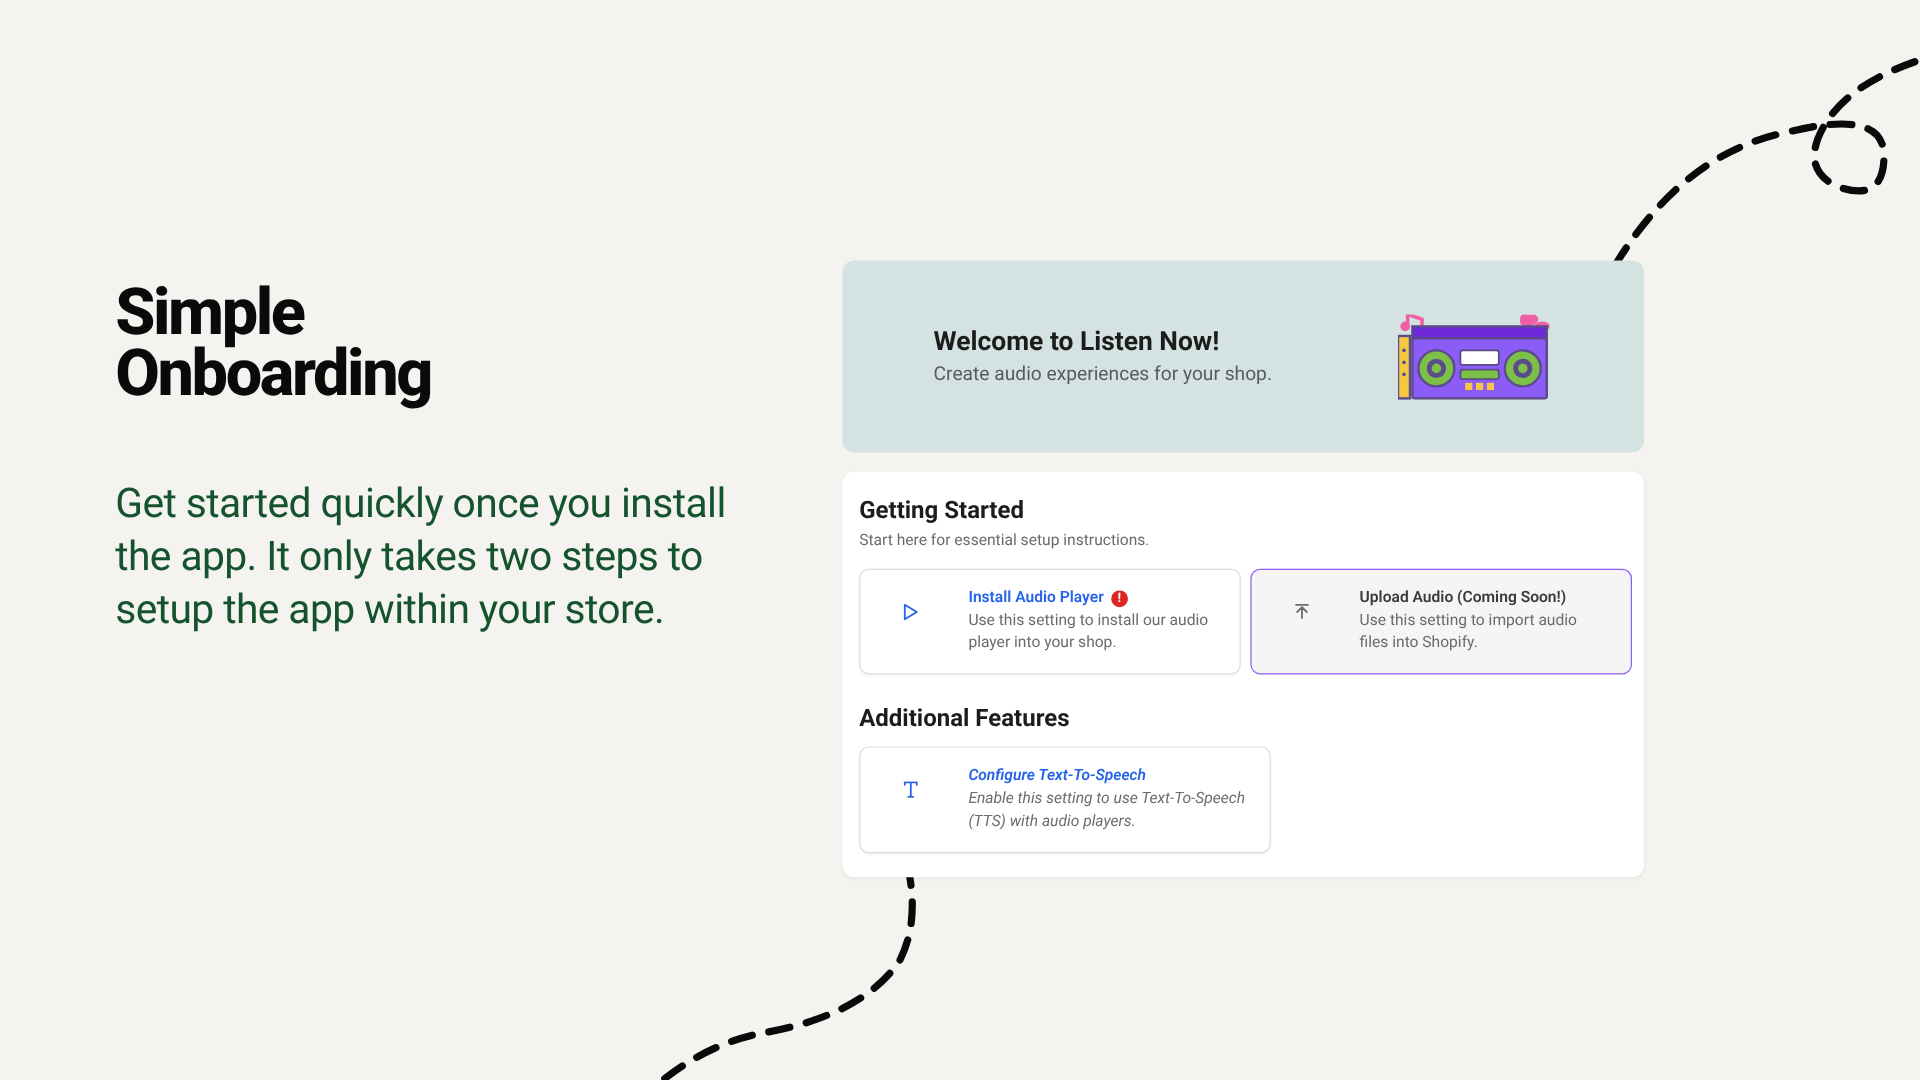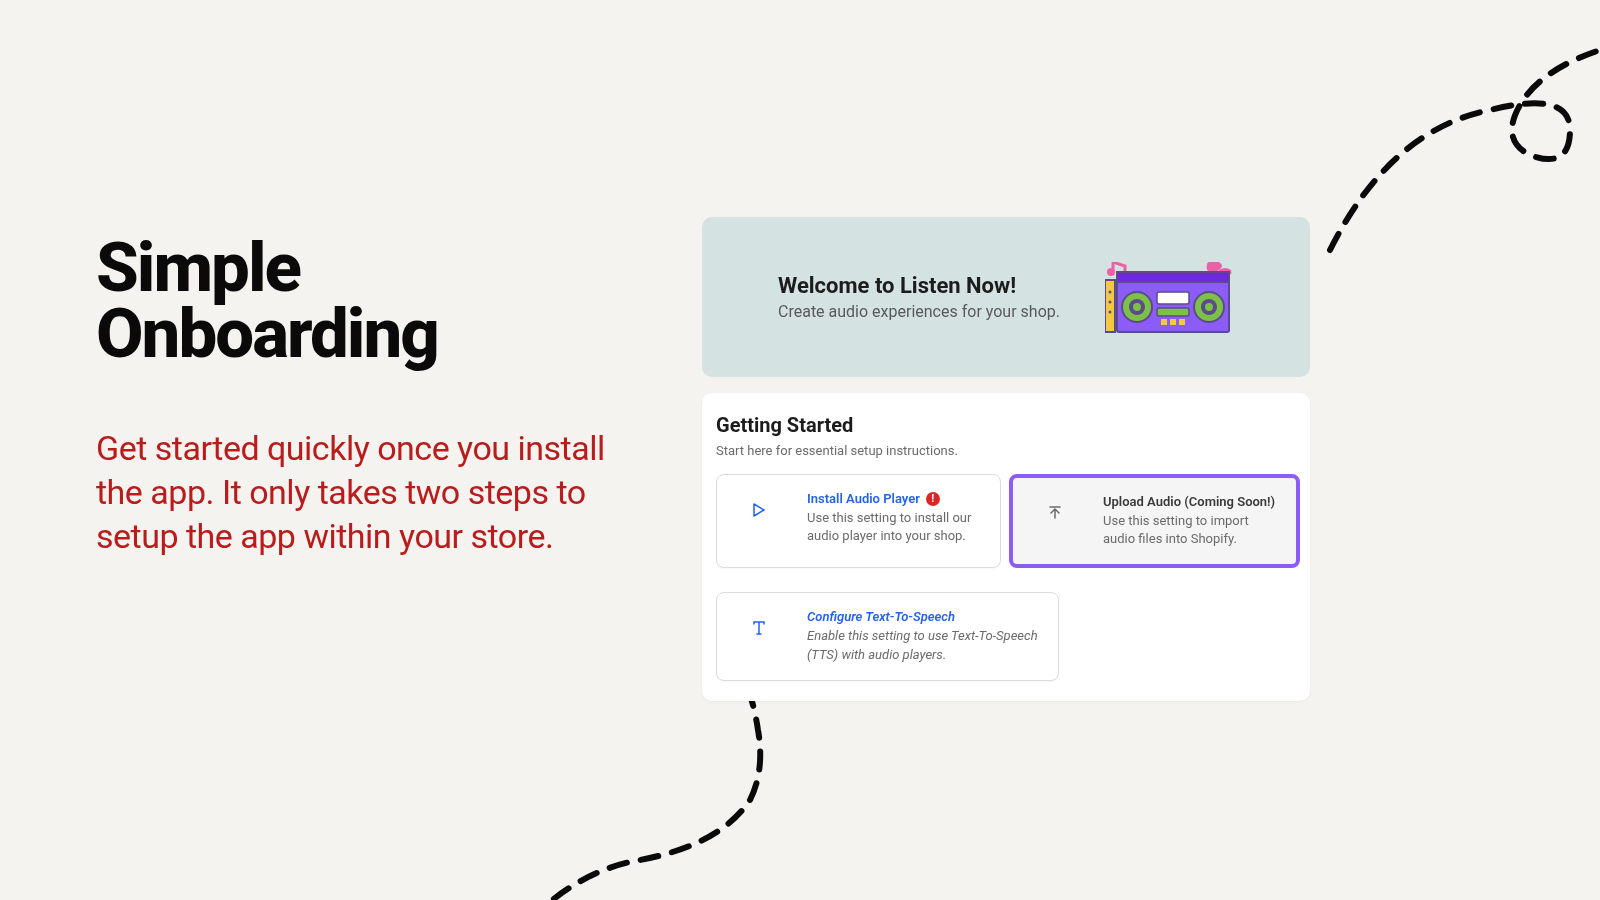--- a/index.html
+++ b/index.html
@@ -18,41 +18,41 @@
     }
     
     .hero-section {
       position: absolute;
       left: 96px;
       top: 235px;
       width: 560px;
     }
     
     .hero-title {
-      font-size: 69px;
+      font-size: 54px;
       font-weight: 800;
       line-height: 0.95;
       color: #0a0a0a;
       letter-spacing: -2px;
       margin-bottom: 60px;
     }
     
     .hero-subtitle {
       font-size: 34px;
       font-weight: 400;
       line-height: 1.3;
-      color: #b91c1c;
+      color: #14532d;
       letter-spacing: -0.5px;
     }
     
     .panel {
       position: absolute;
       left: 702px;
       top: 217px;
-      width: 608px;
+      width: 668px;
       border-radius: 10px;
       overflow: visible;
     }
     
     .welcome-card {
       background: #d5e2e2;
       border-radius: 10px;
       padding: 38px 40px 38px 76px;
       display: flex;
       align-items: center;
@@ -120,21 +120,21 @@
     }
     
     .feature-card.active {
       background: #ffffff;
       border: 1px solid #dcdcdc;
       box-shadow: 0 1px 2px rgba(0,0,0,0.04);
     }
     
     .feature-card.disabled {
       background: #f5f5f5;
-      border: 4px solid #8b5cf6;
+      border: 1px solid #8b5cf6;
     }
     
     .feature-card.tts {
       width: 343px;
       flex: none;
     }
     
     .feature-icon {
       width: 48px;
       display: flex;
@@ -293,20 +293,21 @@
         <div class="feature-content">
           <div class="feature-title muted">
             <span>Upload Audio (Coming Soon!)</span>
           </div>
           <div class="feature-description">Use this setting to import audio files into Shopify.</div>
         </div>
       </div>
 
     </div>
 
+    <div class="section-title">Additional Features</div>
 
     <div class="cards-row" style="margin-bottom:0;margin-top:12px;font-style:italic;">
 
       <div class="feature-card active tts">
         <div class="feature-icon">
           <svg width="14" height="14" viewBox="0 0 14 14">
             <path d="M 2 3 L 2 1 L 12 1 L 12 3 M 7 1 L 7 13 M 5 13 L 9 13" fill="none" stroke="#2563eb" stroke-width="1.5" stroke-linecap="round"></path>
           </svg>
         </div>
         <div class="feature-content">

